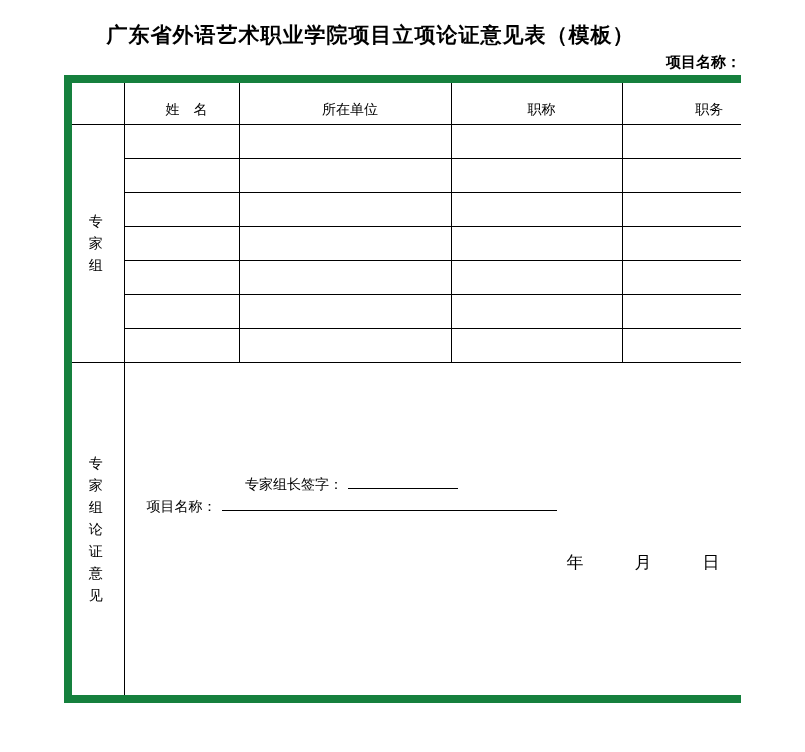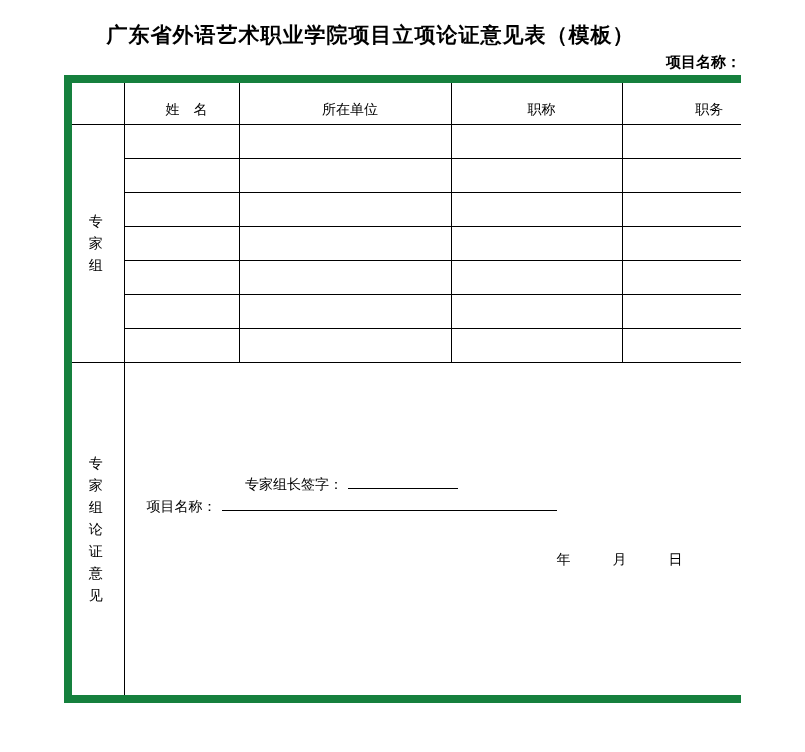--- a/index.html
+++ b/index.html
@@ -90,23 +90,23 @@
     display: inline-block;
     border-bottom: 1px solid #000000;
     height: 13px;
     vertical-align: baseline;
     margin-left: 5px;
   }
   .uline-short { width: 110px; }
   .uline-long  { width: 335px; }
   .date-line {
     position: absolute;
-    left: 424px;
+    left: 434px;
     top: 180px;
-    font-size: 14px;
+    font-size: 17px;
     white-space: nowrap;
   }
 </style>
 </head>
 <body>
 
 <div class="page">
 
   <div class="title">广东省外语艺术职业学院项目立项论证意见表（模板）</div>
   <div class="project-label">项目名称：</div>

